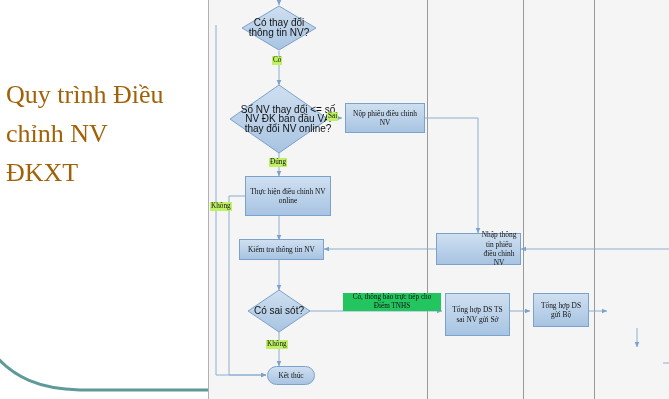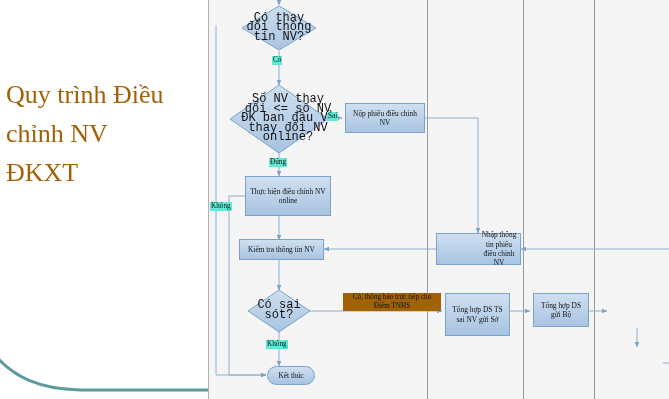--- a/index.html
+++ b/index.html
@@ -56,34 +56,34 @@
     background:linear-gradient(to bottom,#cfdff0 0%,#bdd3ea 45%,#a8c4e2 100%);
     border:1px solid #7ba2cc;
     border-radius:11px;
   }
   .diamond-wrap{position:absolute;}
   .diamond-wrap svg{position:absolute;left:0;top:0;}
   .diamond-label{
     position:absolute;left:0;top:0;width:100%;height:100%;
     display:flex;align-items:center;justify-content:center;
     text-align:center;
-    font-family:Liberation Mono, monospace;
-    font-size:12px;line-height:9.6px;color:#111111;
+    font-family:Liberation Sans, sans-serif;
+    font-size:10px;line-height:9.6px;color:#111111;
     pointer-events:none;
   }
 
   
   .edge-label{
     position:absolute;
     font-family:"Liberation Serif","DejaVu Serif",serif;
     font-size:7.2px;line-height:9.2px;color:#111111;
-    background:#5eead4;
+    background:#bef264;
     padding:0 1px;white-space:nowrap;text-align:center;
   }
-  .edge-label.boxed{background:#a16207;}
+  .edge-label.boxed{background:#22c55e;}
 
   
   #wires{position:absolute;left:0;top:0;width:461px;height:399px;pointer-events:none;}
 </style>
 </head>
 <body>
 
 <div id="canvas">
 
   <div id="left-panel">

